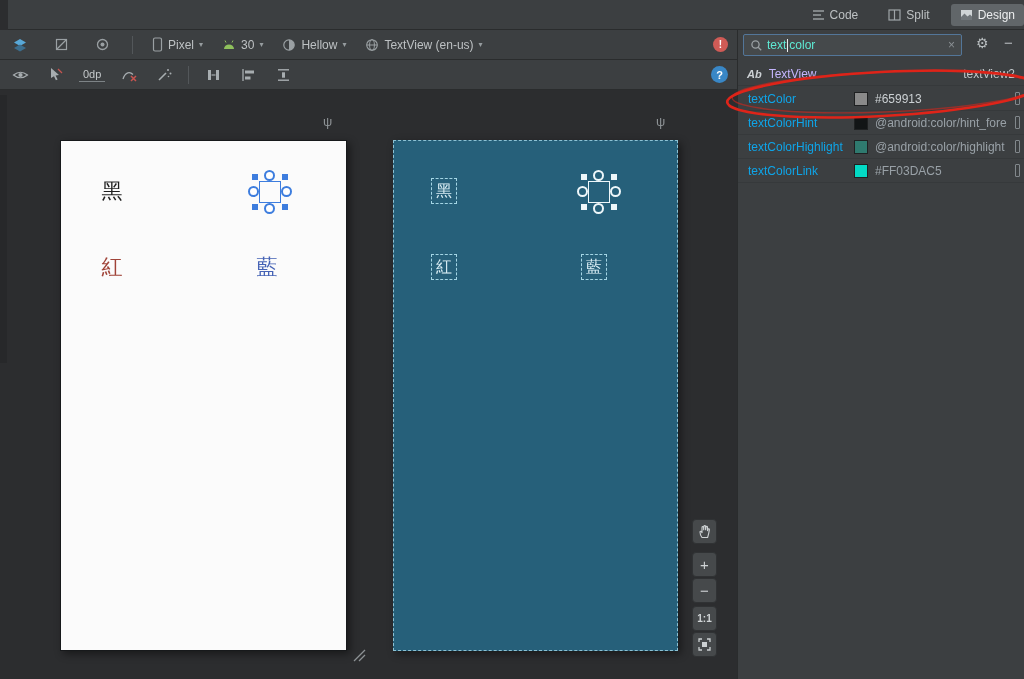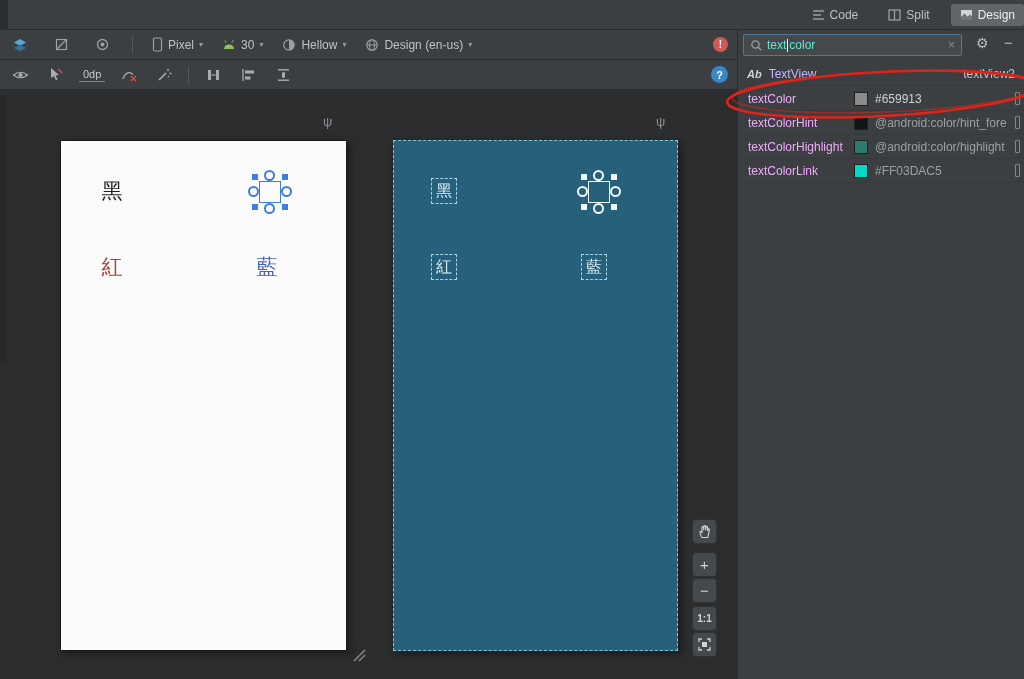--- a/index.html
+++ b/index.html
@@ -76,21 +76,21 @@
   .clear-x{margin-left:auto;color:#8a9094;font-size:12px;line-height:1;}
   .gear{position:absolute;left:238px;top:6px;color:#b7bcbe;font-size:14px;line-height:1;}
   .collapse{position:absolute;left:266px;top:5px;color:#b7bcbe;font-size:15px;line-height:1;}
   .attr-header{position:absolute;left:0;top:32px;width:100%;height:24px;display:flex;align-items:center;
                padding:0 9px;gap:7px;border-bottom:1px solid #36393b;}
   .type-badge{color:#ccd1d4;font-size:11px;font-weight:bold;font-style:italic;}
   .comp-type{color:#c4b5fd;font-size:12px;}
   .comp-id{margin-left:auto;color:#c2c7ca;font-size:12px;}
   .attr-rows{position:absolute;left:0;top:57px;width:100%;}
   .attr-row{position:relative;height:24px;border-bottom:1px solid #36393b;}
-  .attr-name{position:absolute;left:10px;top:5px;font-size:12px;color:#f0abfc;}
+  .attr-name{position:absolute;left:10px;top:5px;font-size:12px;color:#0ea5e9;}
   .swatch{position:absolute;left:116px;top:5px;width:14px;height:14px;border:1px solid #1f2122;}
   .attr-value{position:absolute;left:137px;right:14px;top:5px;font-size:12px;color:#99a1a7;
               white-space:nowrap;overflow:hidden;}
   .attr-row:nth-child(1) .attr-value{color:#ccd1d4;}
   .pick-btn{position:absolute;right:4px;top:5px;width:5px;height:13px;border:1px solid #82888c;border-radius:1px;}
 
   .annotation{position:absolute;left:722px;top:58px;pointer-events:none;z-index:50;}
   svg{display:block;}
 </style>
 </head>
@@ -182,21 +182,21 @@
       <span class="chev">▾</span>
     </span>
     <span class="tb-group">
       <span>
         <svg width="14" height="14" viewBox="0 0 14 14">
             <circle cx="7" cy="7" r="5.3" fill="none" stroke="#9aa0a3" stroke-width="1.1"></circle>
             <ellipse cx="7" cy="7" rx="2.4" ry="5.3" fill="none" stroke="#9aa0a3" stroke-width="1"></ellipse>
             <line x1="1.7" y1="7" x2="12.3" y2="7" stroke="#9aa0a3" stroke-width="1"></line>
           </svg>
       </span>
-      <span>Design (en-us)</span>
+      <span>TextView (en-us)</span>
       <span class="chev">▾</span>
     </span>
     <span class="err-badge">!</span>
   </div>
 
   <div class="toolbar row2">
     <span class="icon-btn">
       <svg width="17" height="12" viewBox="0 0 17 12">
           <path d="M1.5 6 Q8.5 0.5 15.5 6 Q8.5 11.5 1.5 6 Z" fill="none" stroke="#a7adb0" stroke-width="1.2"></path>
           <circle cx="8.5" cy="6" r="2.1" fill="#a7adb0"></circle>

